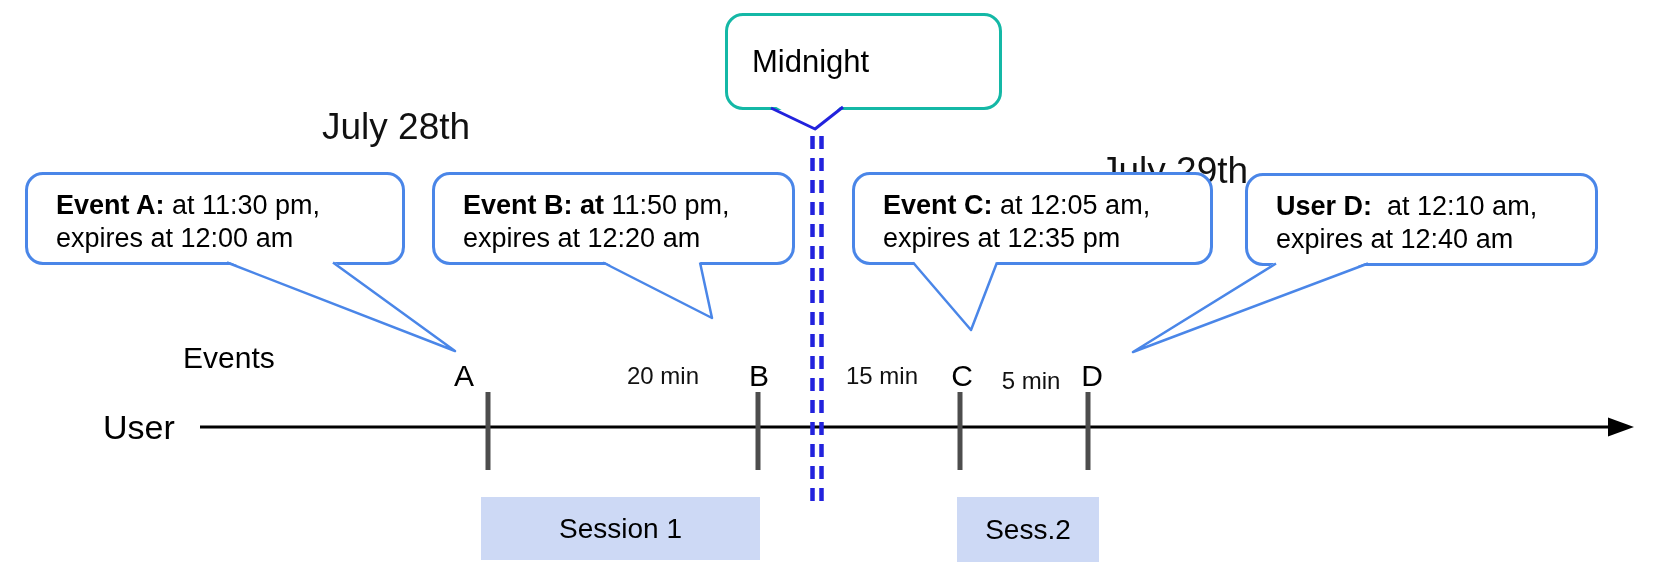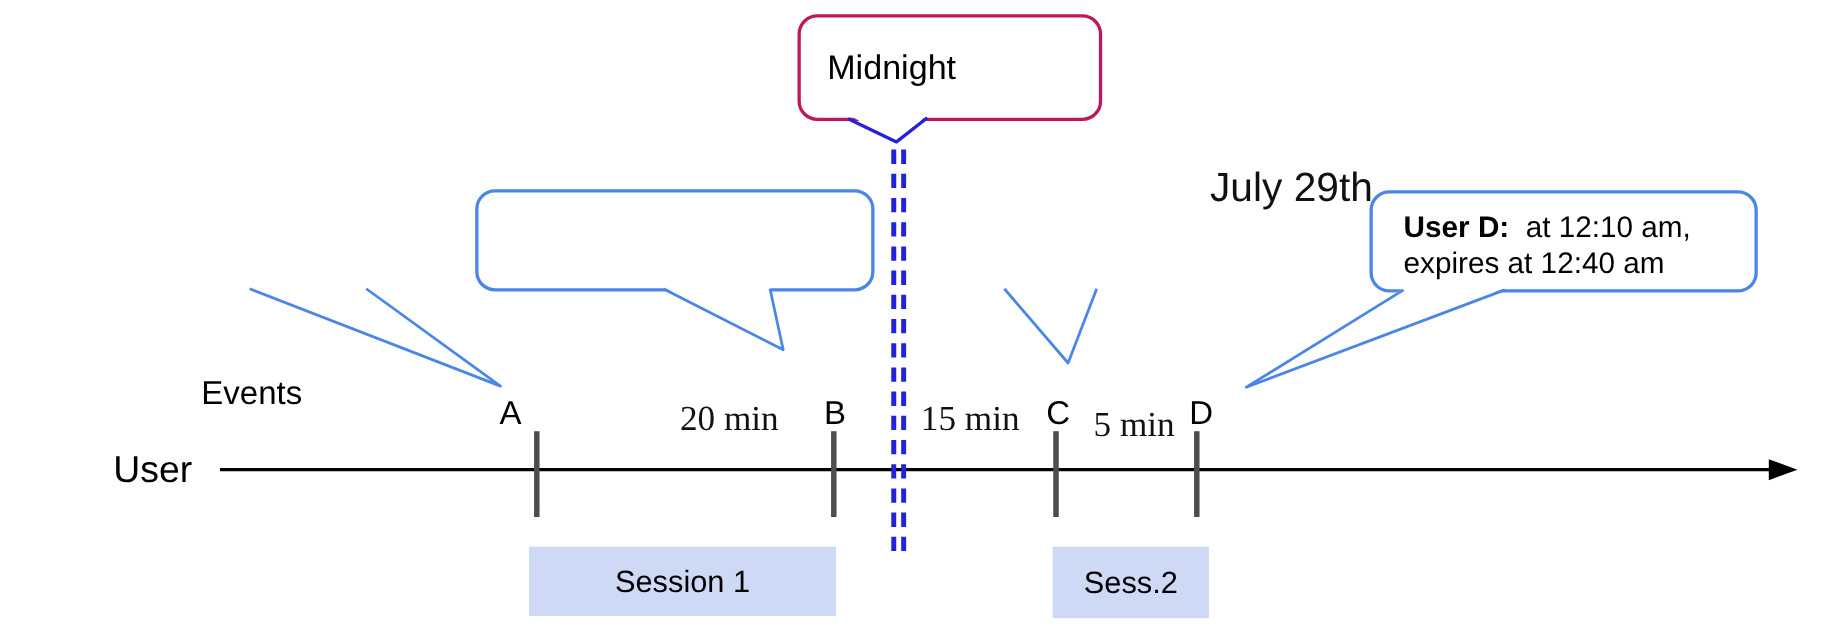--- a/index.html
+++ b/index.html
@@ -12,47 +12,62 @@
   .callout{
     position:absolute;background:#fff;border:3px solid #4a86e8;border-radius:18px;
     box-sizing:border-box;z-index:1;
   }
   .callout .line1{white-space:pre;font-size:27px;line-height:33px;}
   .callout .line2{white-space:pre;font-size:27px;line-height:33px;}
   .callout .bold{font-weight:bold;}
   .event-body{padding:14px 0 0 28px;}
   .midnight{
     position:absolute;left:725px;top:13px;width:277px;height:97px;
-    background:#fff;border:3px solid #be185d;border-radius:18px;box-sizing:border-box;
+    background:#fff;border:3px solid #14b8a6;border-radius:18px;box-sizing:border-box;
     display:flex;align-items:center;z-index:1;
   }
   .midnight .txt{font-size:31px;padding-left:24px;}
   .axis-label-events{left:183px;top:341px;font-size:30px;text-align:center;}
   .axis-label-user{left:103px;top:402px;height:50px;display:flex;align-items:center;font-size:34px;text-align:center;}
   .tick-label{font-size:30px;line-height:1;transform:translateX(-50%);top:361px;}
-  .interval-label{font-size:32px;line-height:1;transform:translateX(-50%);white-space:pre;color:#111;font-family:Liberation Serif, serif;}
+  .interval-label{font-size:24px;line-height:1;transform:translateX(-50%);white-space:pre;color:#111;}
   .session{
     position:absolute;background:#cdd9f5;display:flex;align-items:center;justify-content:center;
     font-size:28px;color:#000000;z-index:1;
   }
   svg.gfx{position:absolute;left:0;top:0;z-index:5;pointer-events:none;}
 </style>
 </head>
 <body>
 
 <div class="canvas">
 
+  <div class="abs date-label" style="left:322px;top:106px;">July 28th</div>
   <div class="abs date-label" style="left:1100px;top:106px;margin-top:44px;">July 29th</div>
 
   <div class="midnight">
     <div class="txt">Midnight</div>
   </div>
 
+  <div class="callout" style="left:25px;top:172px;width:380px;height:93px;">
+    <div class="event-body">
+      <div class="line1"><span class="bold">Event A:</span><span> at 11:30 pm,</span></div>
+      <div class="line2">expires at 12:00 am</div>
+    </div>
+  </div>
   <div class="callout" style="left:432px;top:172px;width:363px;height:93px;">
     <div class="event-body">
+      <div class="line1"><span class="bold">Event B: at</span><span> 11:50 pm,</span></div>
+      <div class="line2">expires at 12:20 am</div>
+    </div>
+  </div>
+  <div class="callout" style="left:852px;top:172px;width:361px;height:93px;">
+    <div class="event-body">
+      <div class="line1"><span class="bold">Event C:</span><span> at 12:05 am,</span></div>
+      <div class="line2">expires at 12:35 pm</div>
     </div>
   </div>
   <div class="callout" style="left:1245px;top:173px;width:353px;height:93px;">
     <div class="event-body">
       <div class="line1"><span class="bold">User D:</span><span>  at 12:10 am,</span></div>
       <div class="line2">expires at 12:40 am</div>
     </div>
   </div>
 
   <div class="abs axis-label-events">Events</div>

